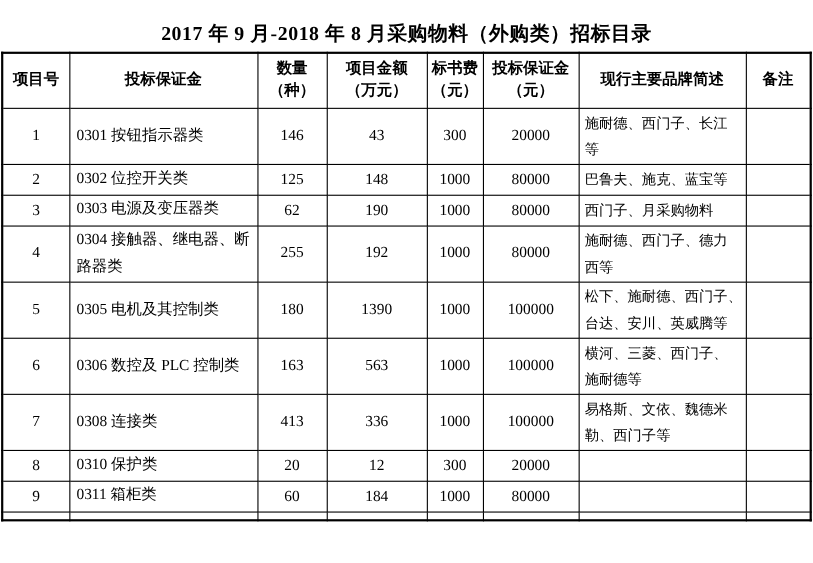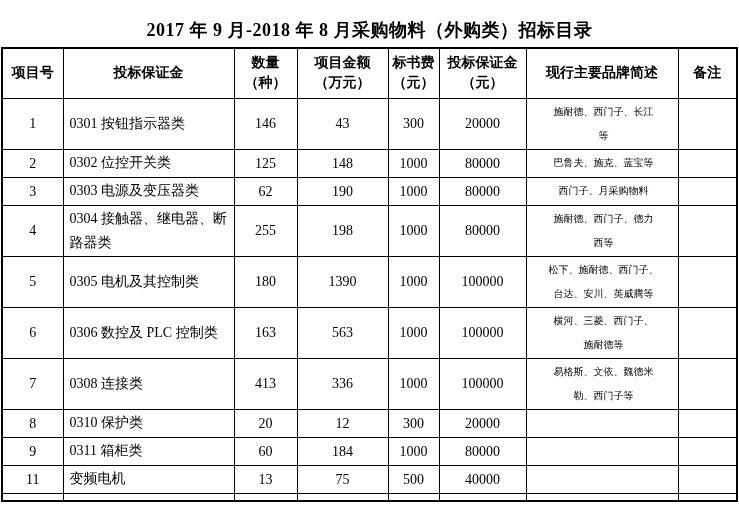--- a/index.html
+++ b/index.html
@@ -21,21 +21,21 @@
   th, td { border:1px solid #000; vertical-align:middle; overflow:hidden; }
   th {
     height:50px; font-size:14px; font-weight:bold;
     text-align:center; line-height:20px; padding:1px;
   }
   td {
     height:27px; font-size:14px; line-height:25px;
     padding:1px 4px; text-align:center; white-space:pre-line;
   }
   td.c-project { text-align:left; padding-left:6px; line-height:24px; }
-  td.c-brands  { text-align:center; padding:1px 2px 1px 5px; font-size:10px; line-height:24px; }
+  td.c-brands  { text-align:left; padding:1px 2px 1px 5px; font-size:13px; line-height:24px; }
   .h-unit:empty { display:none; }
   tr.partial td { height:8px; line-height:8px; padding:0; }
 </style>
 </head>
 <body>
 
 <div class="title">2017 年 9 月-2018 年 8 月采购物料（外购类）招标目录</div>
 
 <table>
   <colgroup>
@@ -124,21 +124,21 @@
     <td class="c-num">80000</td>
     <td class="c-brands">西门子、月采购物料</td>
     <td class="c-remark"></td>
   </tr>
 
   <tr>
     <td class="c-no">4</td>
     <td class="c-project">0304 接触器、继电器、断
 路器类</td>
     <td class="c-num">255</td>
-    <td class="c-num">198</td>
+    <td class="c-num">192</td>
     <td class="c-num">1000</td>
     <td class="c-num">80000</td>
     <td class="c-brands">施耐德、西门子、德力
 西等</td>
     <td class="c-remark"></td>
   </tr>
 
   <tr>
     <td class="c-no">5</td>
     <td class="c-project">0305 电机及其控制类</td>
@@ -191,30 +191,20 @@
     <td class="c-project">0311 箱柜类</td>
     <td class="c-num">60</td>
     <td class="c-num">184</td>
     <td class="c-num">1000</td>
     <td class="c-num">80000</td>
     <td class="c-brands"></td>
     <td class="c-remark"></td>
   </tr>
 
 
-  <tr>
-    <td class="c-no">11</td>
-    <td class="c-project">变频电机</td>
-    <td class="c-num">13</td>
-    <td class="c-num">75</td>
-    <td class="c-num">500</td>
-    <td class="c-num">40000</td>
-    <td class="c-brands"></td>
-    <td class="c-remark"></td>
-  </tr>
 
   <tr class="partial">
     <td class="c-no"></td>
     <td class="c-project"></td>
     <td class="c-num"></td>
     <td class="c-num"></td>
     <td class="c-num"></td>
     <td class="c-num"></td>
     <td class="c-brands"></td>
     <td class="c-remark"></td>

